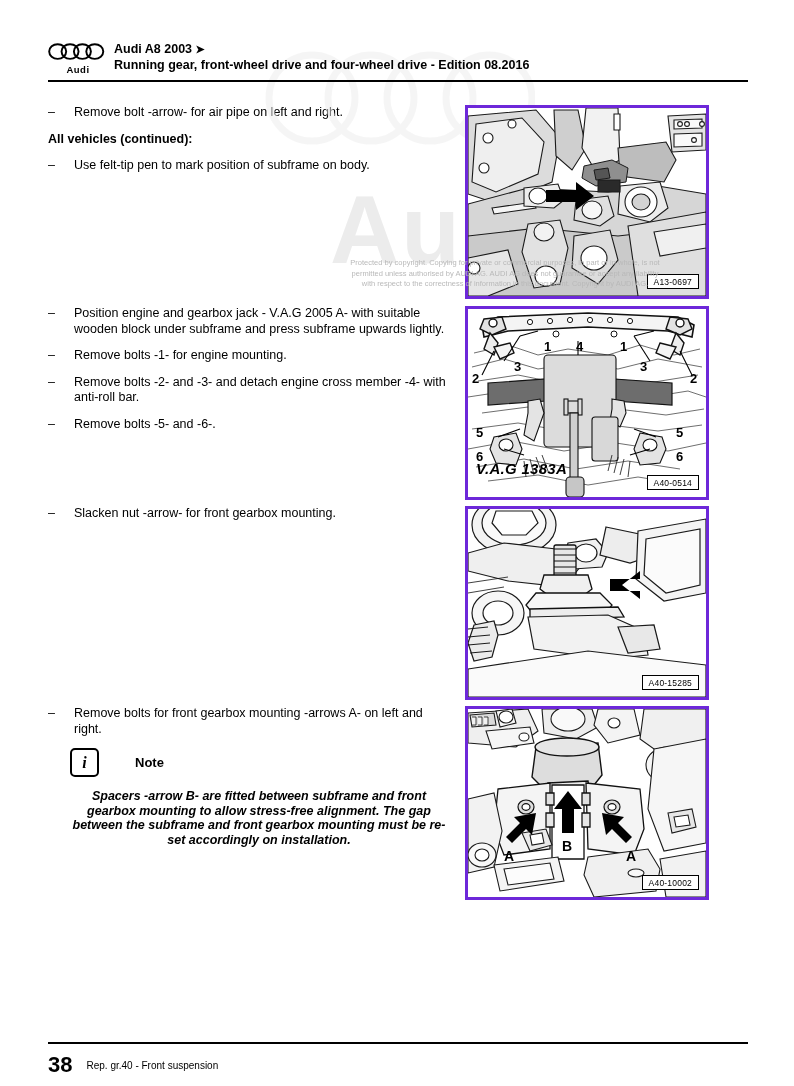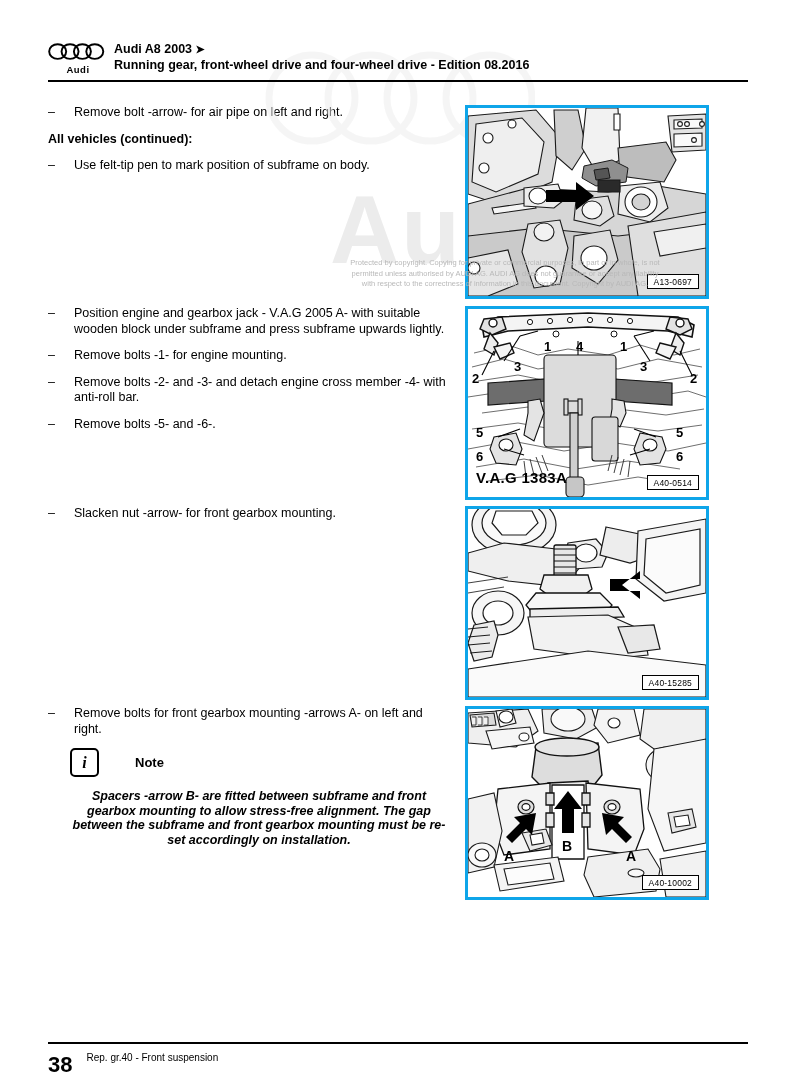--- a/index.html
+++ b/index.html
@@ -123,63 +123,64 @@
     z-index: 4;
     font-family: "Liberation Sans", sans-serif;
   }
 
   
   .figure {
     position: absolute;
     left: 465px;
     width: 238px;
     height: 188px;
-    border: 3px solid #0ea5e9;
+    border: 3px solid #6d28d9;
     background: #fff;
     overflow: hidden;
     z-index: 2;
   }
   .fig-svg { display: block; width: 100%; height: 100%; }
   .fig-code {
     position: absolute;
     right: 7px; bottom: 7px;
     border: 1px solid #000;
     background: #fff;
     font-size: 8.5px;
     padding: 2px 6px 1px 6px;
     letter-spacing: .2px;
     font-family: "Liberation Sans", sans-serif;
   }
   .fig-tool {
     position: absolute;
-    left: 8px; bottom: 11px;
+    left: 8px; bottom: 20px;
     font-size: 15px;
     font-weight: bold;
     letter-spacing: .3px;
     font-family: "Liberation Sans", sans-serif;
+    font-style: italic;
   }
   .cal {
     position: absolute;
     font-size: 13px;
     font-weight: bold;
     font-family: "Liberation Sans", sans-serif;
   }
 
   
   .footer-rule {
     position: absolute;
     left: 48px; top: 1042px;
     width: 700px; height: 2px;
     background: #000;
     z-index: 3;
   }
   .footer {
     position: absolute;
     left: 48px; top: 1052px;
-    display: flex; align-items: flex-start;
+    display: flex; align-items: center;
     z-index: 3;
   }
   .foot-page { font-size: 22px; font-weight: bold; }
   .foot-text { font-size: 10px; margin-left: 14px; }
 </style>
 </head>
 <body>
 
 <div class="page">
 

